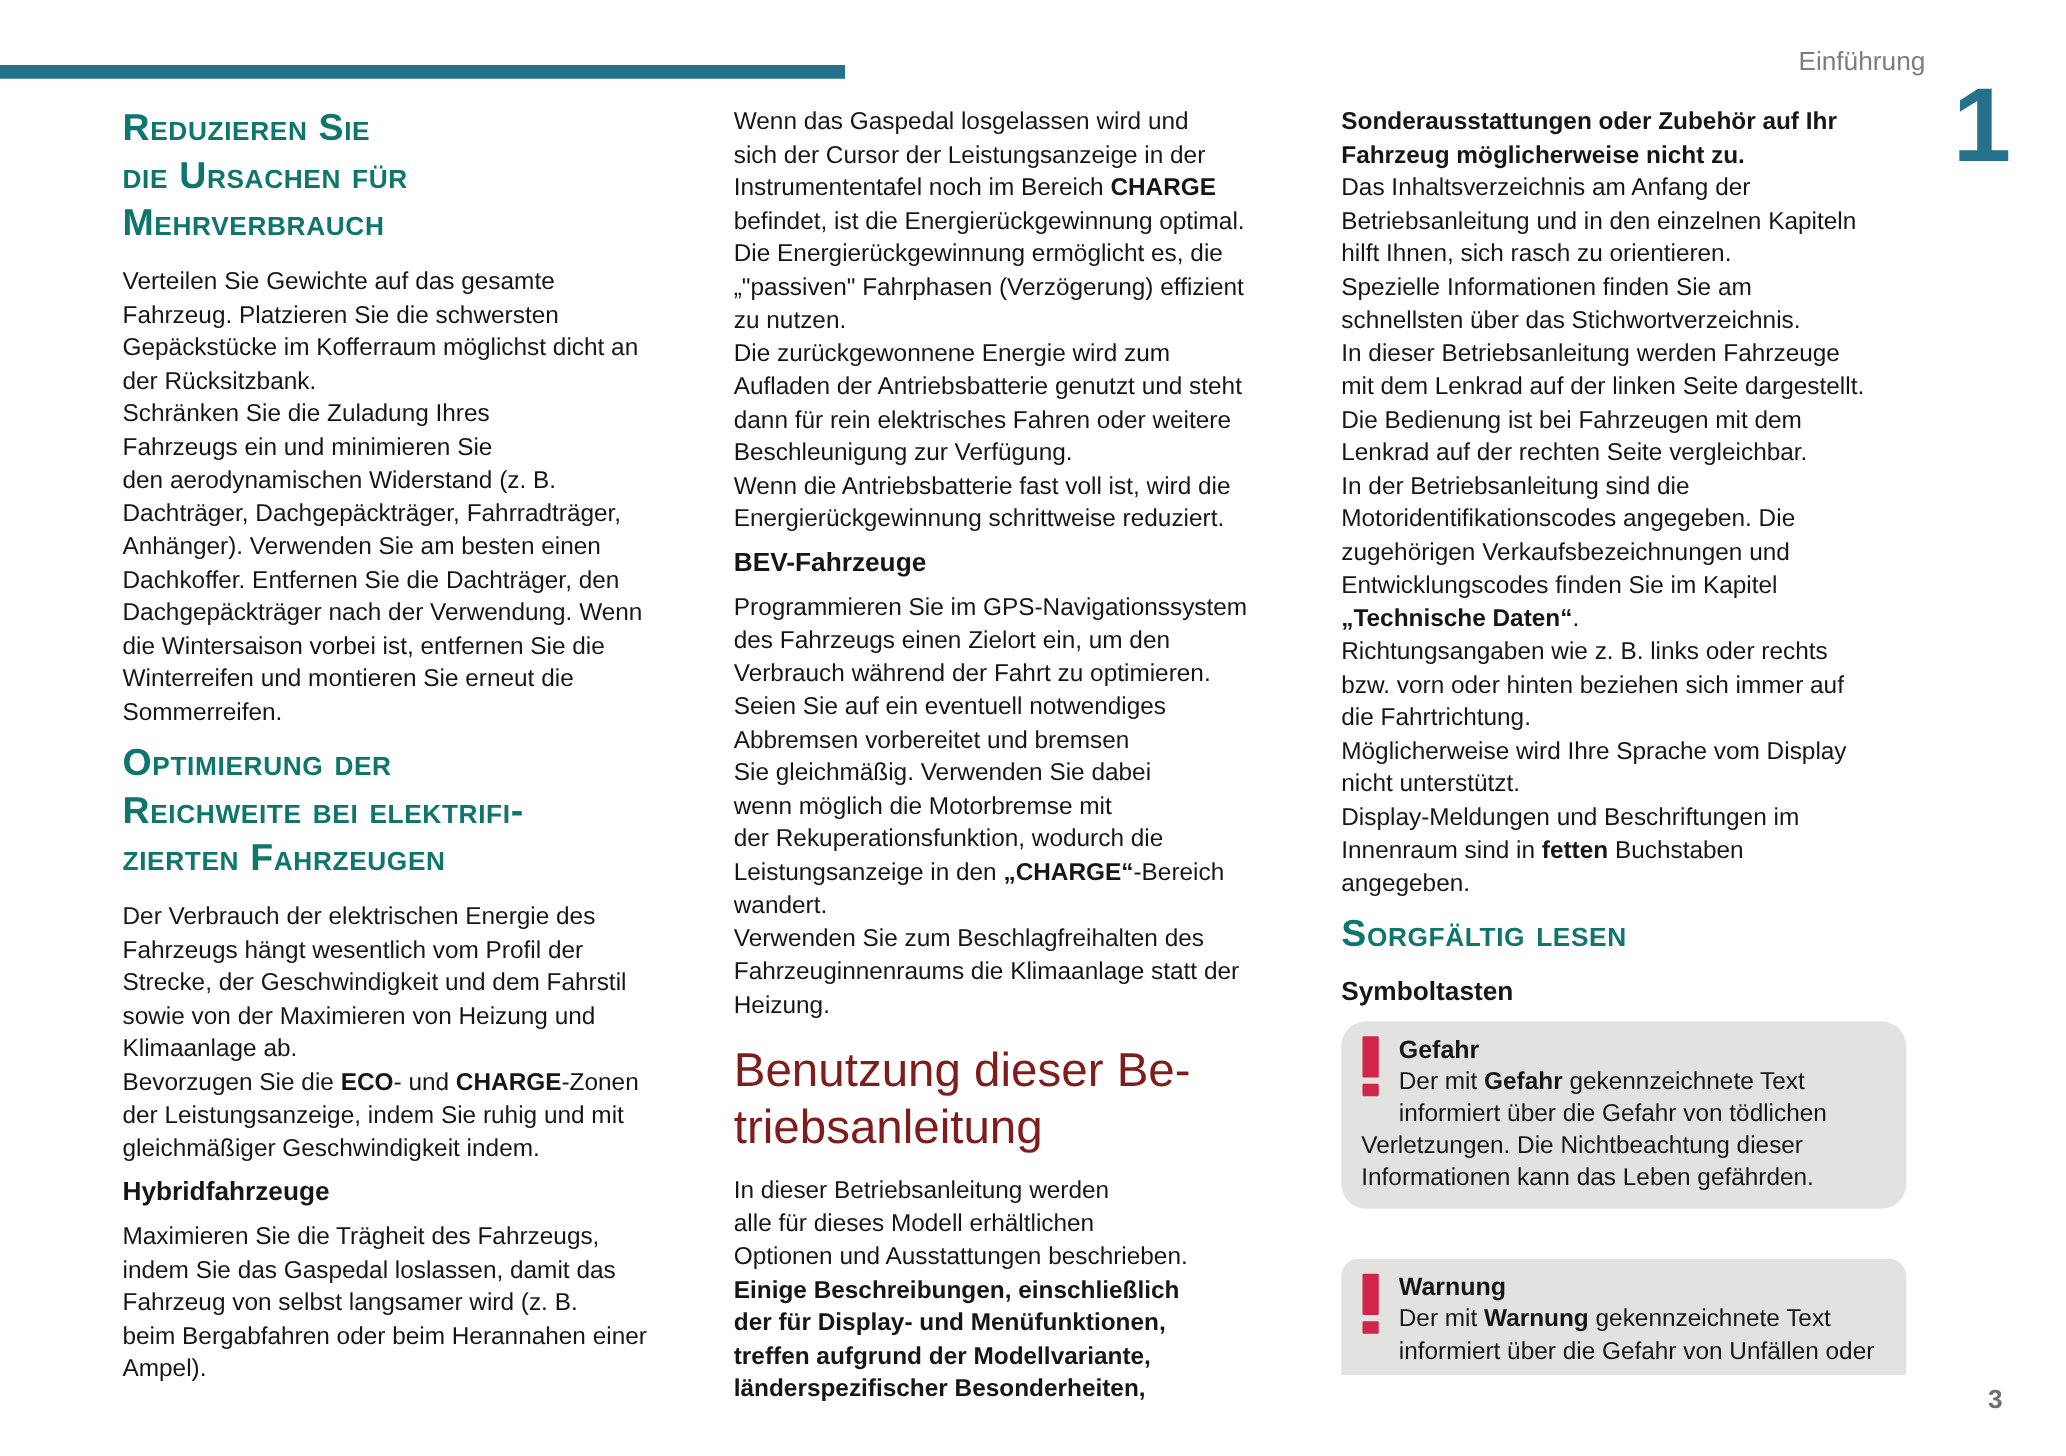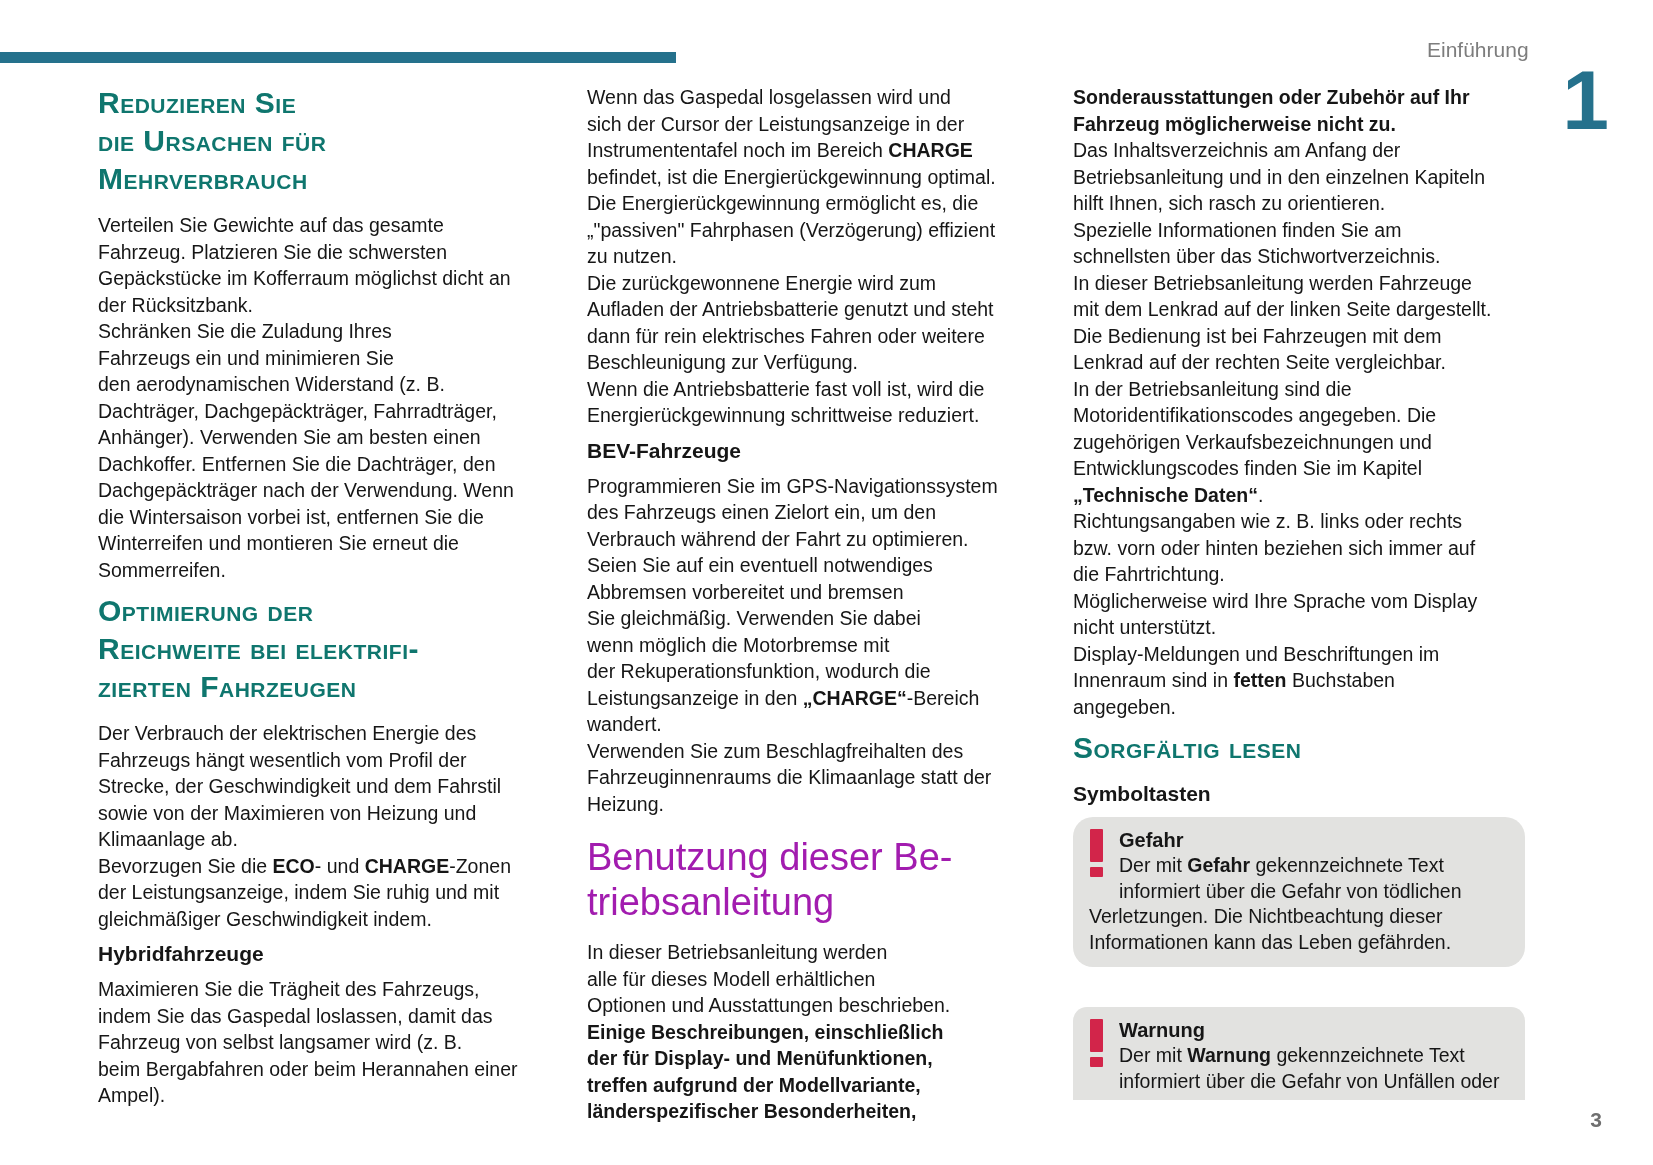--- a/index.html
+++ b/index.html
@@ -12,21 +12,21 @@
     color:#161616;
   }
   .top-rule{
     position:absolute;left:0;top:52px;
     width:676px;height:11px;
     background:#25718C;
   }
   .chapter-label{
     position:absolute;top:38px;left:1427px;width:125px;
     font-size:21px;color:#7d7d7d;
-    text-align:left;
+    text-align:center;
   }
   .chapter-number{
     position:absolute;top:58px;right:44px;
     font-size:84px;font-weight:700;color:#25718C;
     line-height:1;
   }
   .col{position:absolute;top:84px;}
   .col-left{left:98px;width:462px;}
   .col-middle{left:587px;width:452px;}
   .col-right{left:1073px;width:452px;}
@@ -36,21 +36,21 @@
     font-weight:700;
     font-size:30px;line-height:38px;
     letter-spacing:.5px;
     white-space:pre-line;
     margin:0 0 14px 0;
     color:#0f766e;
   }
   .h1.later{margin-top:0;}
   .h2-gray{
     font-size:38px;line-height:45px;
-    font-weight:400;color:#a21caf;
+    font-weight:400;color:#7f1d1d;
     white-space:pre-line;
     margin:18px 0 14px 0;
   }
   .h3{
     font-size:21px;line-height:26px;
     font-weight:700;
     margin:6px 0 9px 0;
   }
   .p{
     font-size:19.5px;line-height:26.5px;

